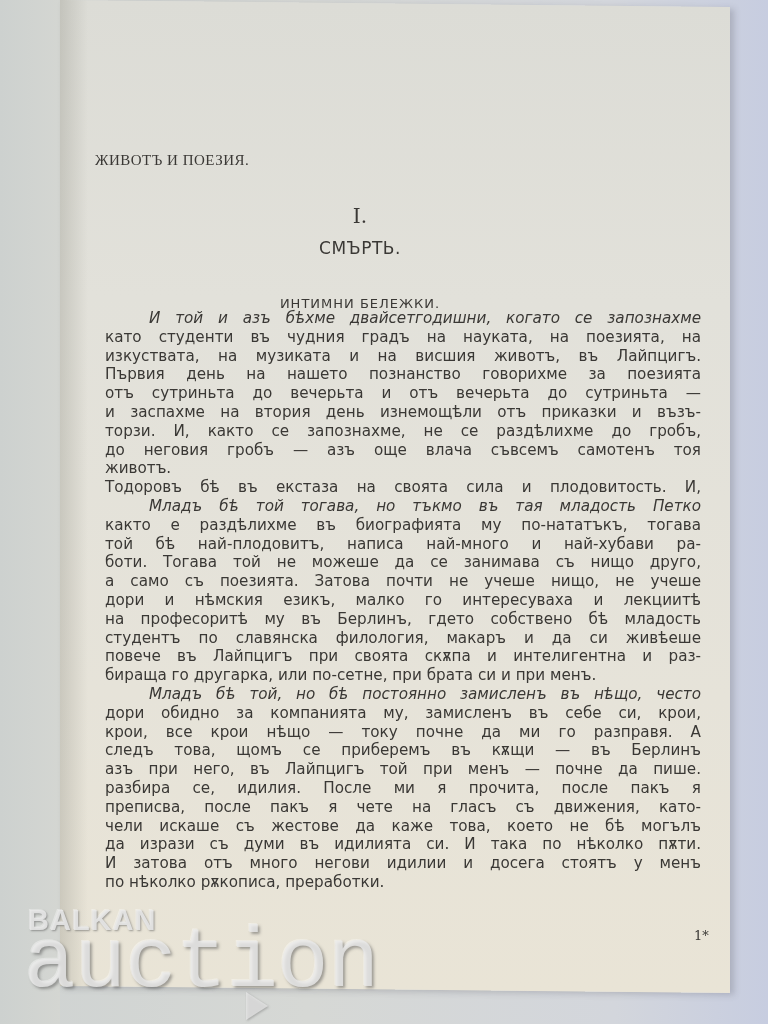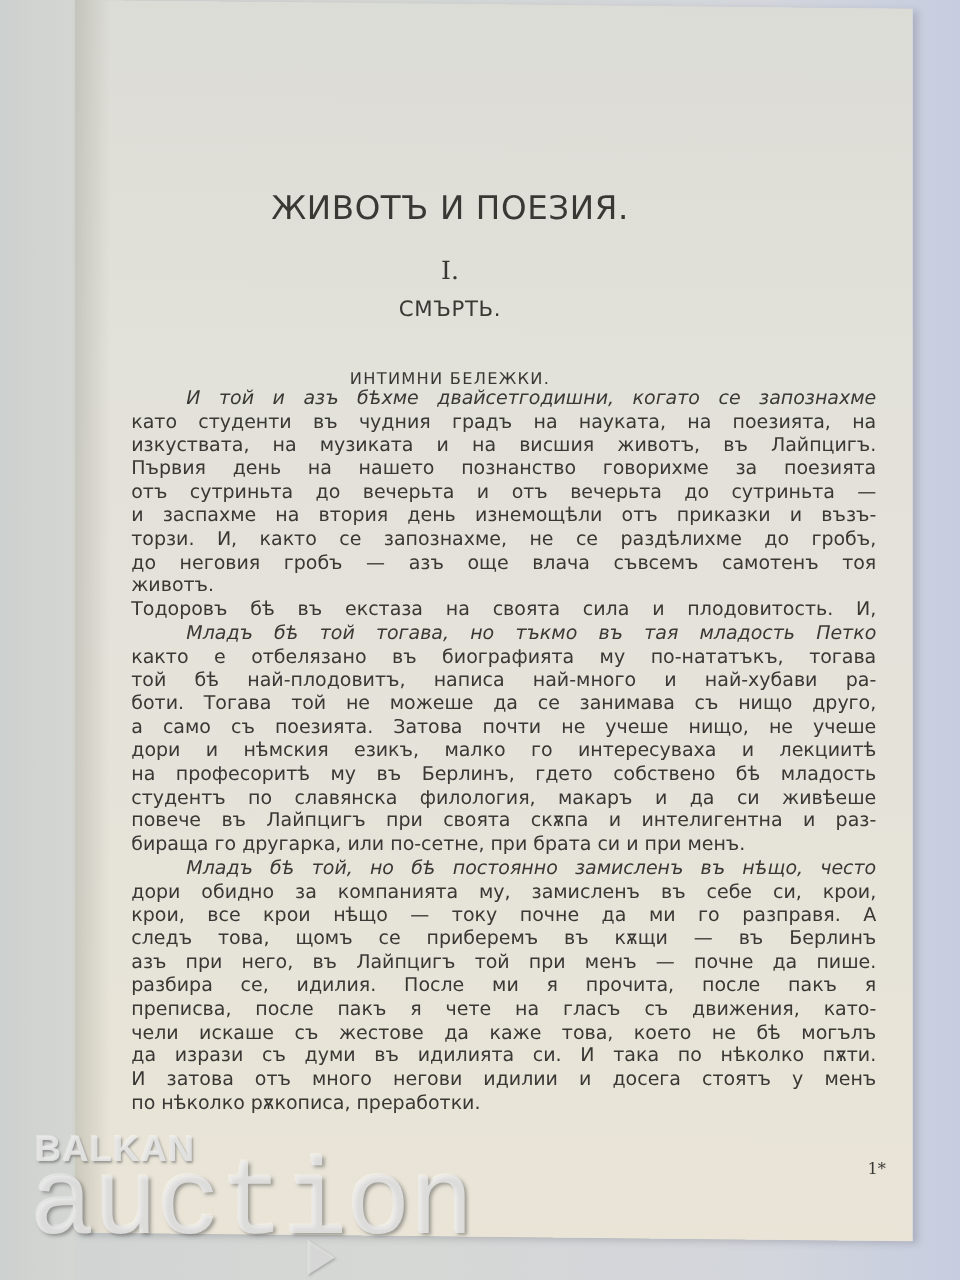--- a/index.html
+++ b/index.html
@@ -53,24 +53,25 @@
       left: 95px;
       top: 0;
       width: 610px;
       color: #3a3835;
     }
     .title {
       position: absolute;
       top: 152px;
       left: 0;
       width: 530px;
-      text-align: center;
-      font-size: 26px;
+      text-align: left;
+      font-size: 15px;
       letter-spacing: 0.5px;
       font-weight: normal;
+      font-family: Liberation Serif, serif;
     }
     .part-number {
       position: absolute;
       top: 204px;
       left: 0;
       width: 530px;
       text-align: center;
       font-size: 20px;
       font-family: "DejaVu Serif", serif;
     }
@@ -186,21 +187,21 @@
     <span class="line">като студенти въ чудния градъ на науката, на поезията, на</span>
     <span class="line">изкуствата, на музиката и на висшия животъ, въ Лайпцигъ.</span>
     <span class="line">Първия день на нашето познанство говорихме за поезията</span>
     <span class="line">отъ сутриньта до вечерьта и отъ вечерьта до сутриньта —</span>
     <span class="line">и заспахме на втория день изнемощѣли отъ приказки и възъ-</span>
     <span class="line">торзи. И, както се запознахме, не се раздѣлихме до гробъ,</span>
     <span class="line">до неговия гробъ — азъ още влача съвсемъ самотенъ тоя</span>
     <span class="line last">животъ.</span>
     <span class="line">Тодоровъ бѣ въ екстаза на своята сила и плодовитость. И,</span>
     <span class="line indent">Младъ бѣ той тогава, но тъкмо въ тая младость Петко</span>
-    <span class="line">както е отбелязано въ биографията му по-нататъкъ, тогава</span>
+    <span class="line">както е раздѣлихме въ биографията му по-нататъкъ, тогава</span>
     <span class="line">той бѣ най-плодовитъ, написа най-много и най-хубави ра-</span>
     <span class="line">боти. Тогава той не можеше да се занимава съ нищо друго,</span>
     <span class="line">а само съ поезията. Затова почти не учеше нищо, не учеше</span>
     <span class="line">дори и нѣмския езикъ, малко го интересуваха и лекциитѣ</span>
     <span class="line">на професоритѣ му въ Берлинъ, гдето собствено бѣ младость</span>
     <span class="line">студентъ по славянска филология, макаръ и да си живѣеше</span>
     <span class="line">повече въ Лайпцигъ при своята скѫпа и интелигентна и раз-</span>
     <span class="line last">бираща го другарка, или по-сетне, при брата си и при менъ.</span>
     <span class="line indent">Младъ бѣ той, но бѣ постоянно замисленъ въ нѣщо, често</span>
     <span class="line">дори обидно за компанията му, замисленъ въ себе си, крои,</span>

